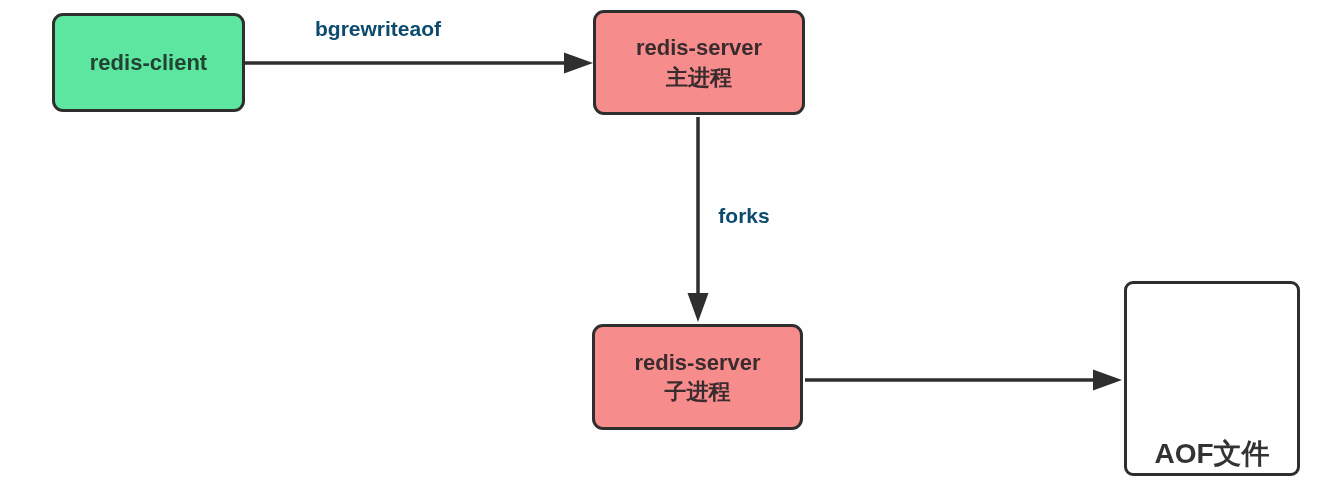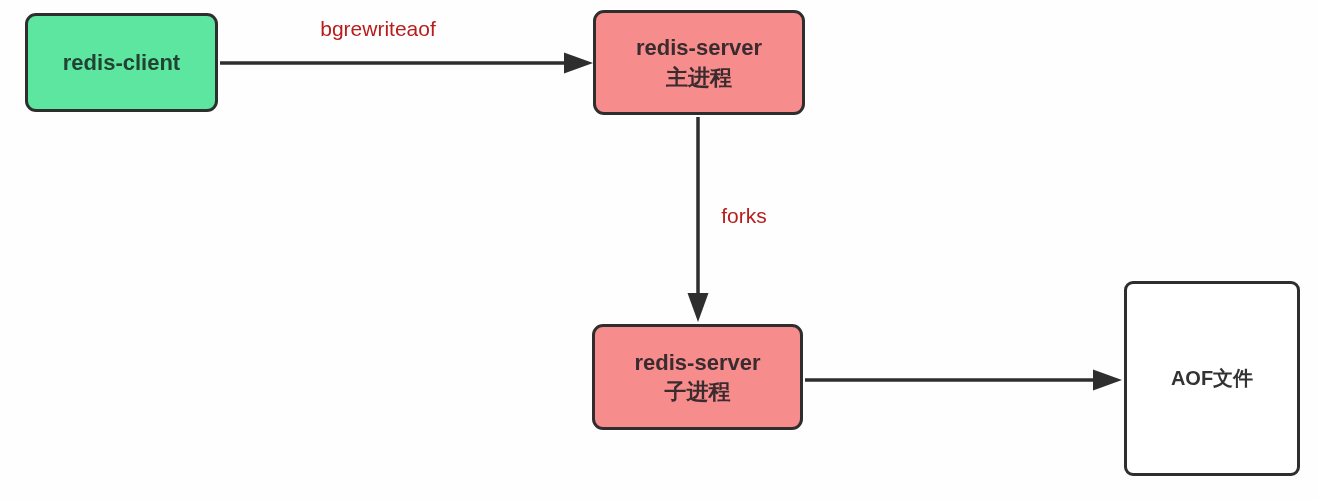--- a/index.html
+++ b/index.html
@@ -38,28 +38,29 @@
     color: #3a2b2e;
   }
   #node-redis-server-child {
     left: 592px; top: 324px; width: 211px; height: 106px;
     color: #3a2b2e;
   }
   #node-aof-file {
     left: 1124px; top: 281px; width: 176px; height: 195px;
     border-radius: 9px;
     color: #333333;
-    font-size: 20px;
+    font-size: 28px;
+    justify-content: flex-end;
   }
   .edge-label {
     position: absolute;
     text-align: center;
-    font-weight: normal;
+    font-weight: bold;
     font-size: 21px;
-    color: #b91c1c;
+    color: #0c4a6e;
     white-space: nowrap;
   }
   #label-bgrewriteaof { left: 278px; top: 17px;  width: 200px; }
   #label-forks        { left: 694px; top: 204px; width: 100px; }
   #label-aof-rewrite  { left: 858px; top: 339px; width: 200px; }
   #edges-svg {
     position: absolute;
     left: 0; top: 0;
     width: 1318px;
     height: 500px;
@@ -78,21 +79,21 @@
     <g stroke="#2e2e2e" fill="#2e2e2e">
       <line x1="698" y1="117" x2="698" y2="296" stroke-width="3.5"></line>
       <polygon points="698,322 687.5,293 708.5,293" stroke="none"></polygon>
     </g>
     <g stroke="#2e2e2e" fill="#2e2e2e">
       <line x1="805" y1="380" x2="1096" y2="380" stroke-width="3.5"></line>
       <polygon points="1122,380 1093,369.5 1093,390.5" stroke="none"></polygon>
     </g>
   </svg>
 
-  <div class="node" id="node-redis-client" style="background: rgb(93, 230, 160);">
+  <div class="node" id="node-redis-client" style="background: rgb(93, 230, 160); margin-left: 27px;">
     <span>redis-client</span>
   </div>
 
   <div class="node" id="node-redis-server-main" style="background: rgb(246, 140, 140);">
     <span>redis-server</span>
     <span>主进程</span>
   </div>
 
   <div class="node" id="node-redis-server-child" style="background: rgb(246, 140, 140);">
     <span>redis-server</span>

